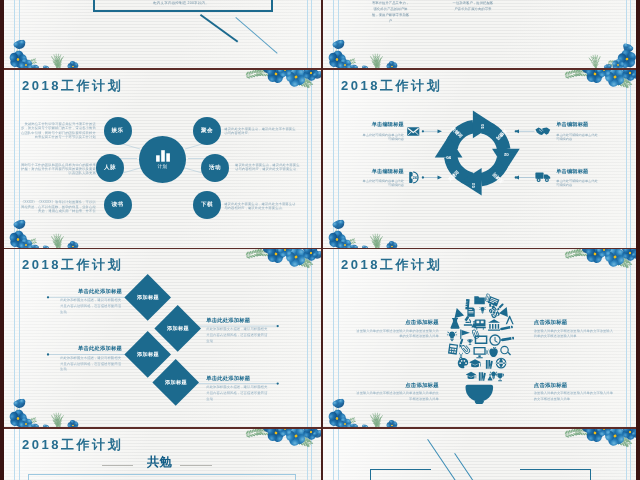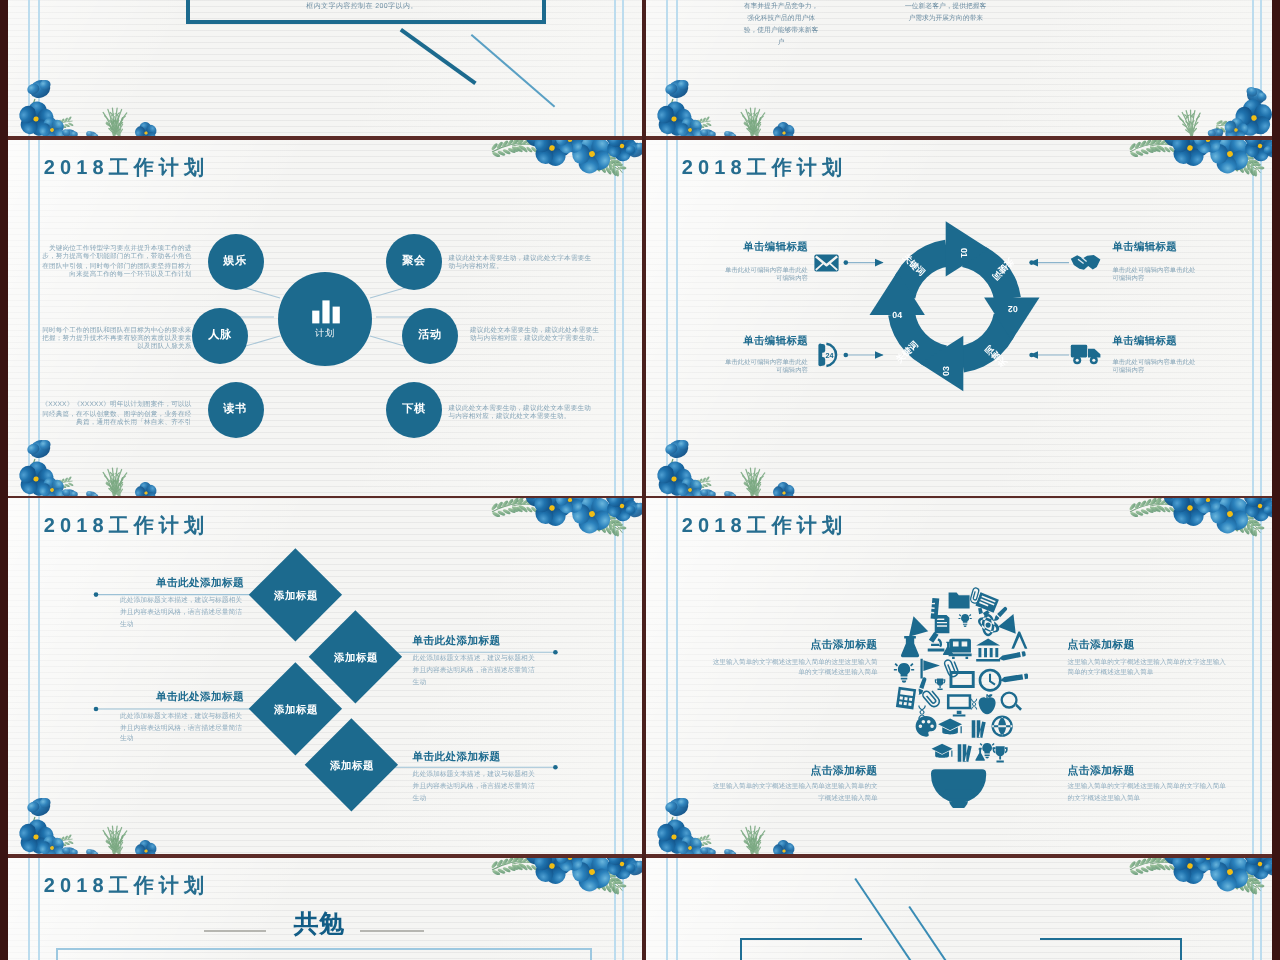--- a/index.html
+++ b/index.html
@@ -26,21 +26,21 @@
                 rgba(255,255,255,0.0) 62%, rgba(250,250,248,0.55) 100%);}
   .vrule{position:absolute;top:0;bottom:0;width:1px;background:#bcdcee;}
 
   
   .hdiv{position:absolute;left:0;width:640px;height:1.6px;background:#5c2b27;z-index:40;}
   .vdiv{position:absolute;top:0;height:480px;width:1.8px;background:#4a201d;z-index:41;}
   .edge{position:absolute;top:0;width:4px;height:480px;background:#3a1412;z-index:42;}
 
   
   .stitle{position:absolute;left:17.9px;top:7.8px;color:#266d8f;font-weight:bold;
-          letter-spacing:2.55px;font-size:10px;white-space:nowrap;}
+          letter-spacing:2.55px;font-size:13px;white-space:nowrap;}
   .bd{color:#86a5b8;line-height:1.6;}
 
   
   .circ{position:absolute;border-radius:50%;background:#1c6a8e;color:#fff;
         display:flex;flex-direction:column;align-items:center;justify-content:center;}
 
   
   .dia{position:absolute;background:#1c6a8e;color:#fff;display:flex;
        align-items:center;justify-content:center;transform:rotate(45deg);}
   .dia span{transform:rotate(-45deg);font-size:5.2px;font-weight:bold;letter-spacing:.3px;}

